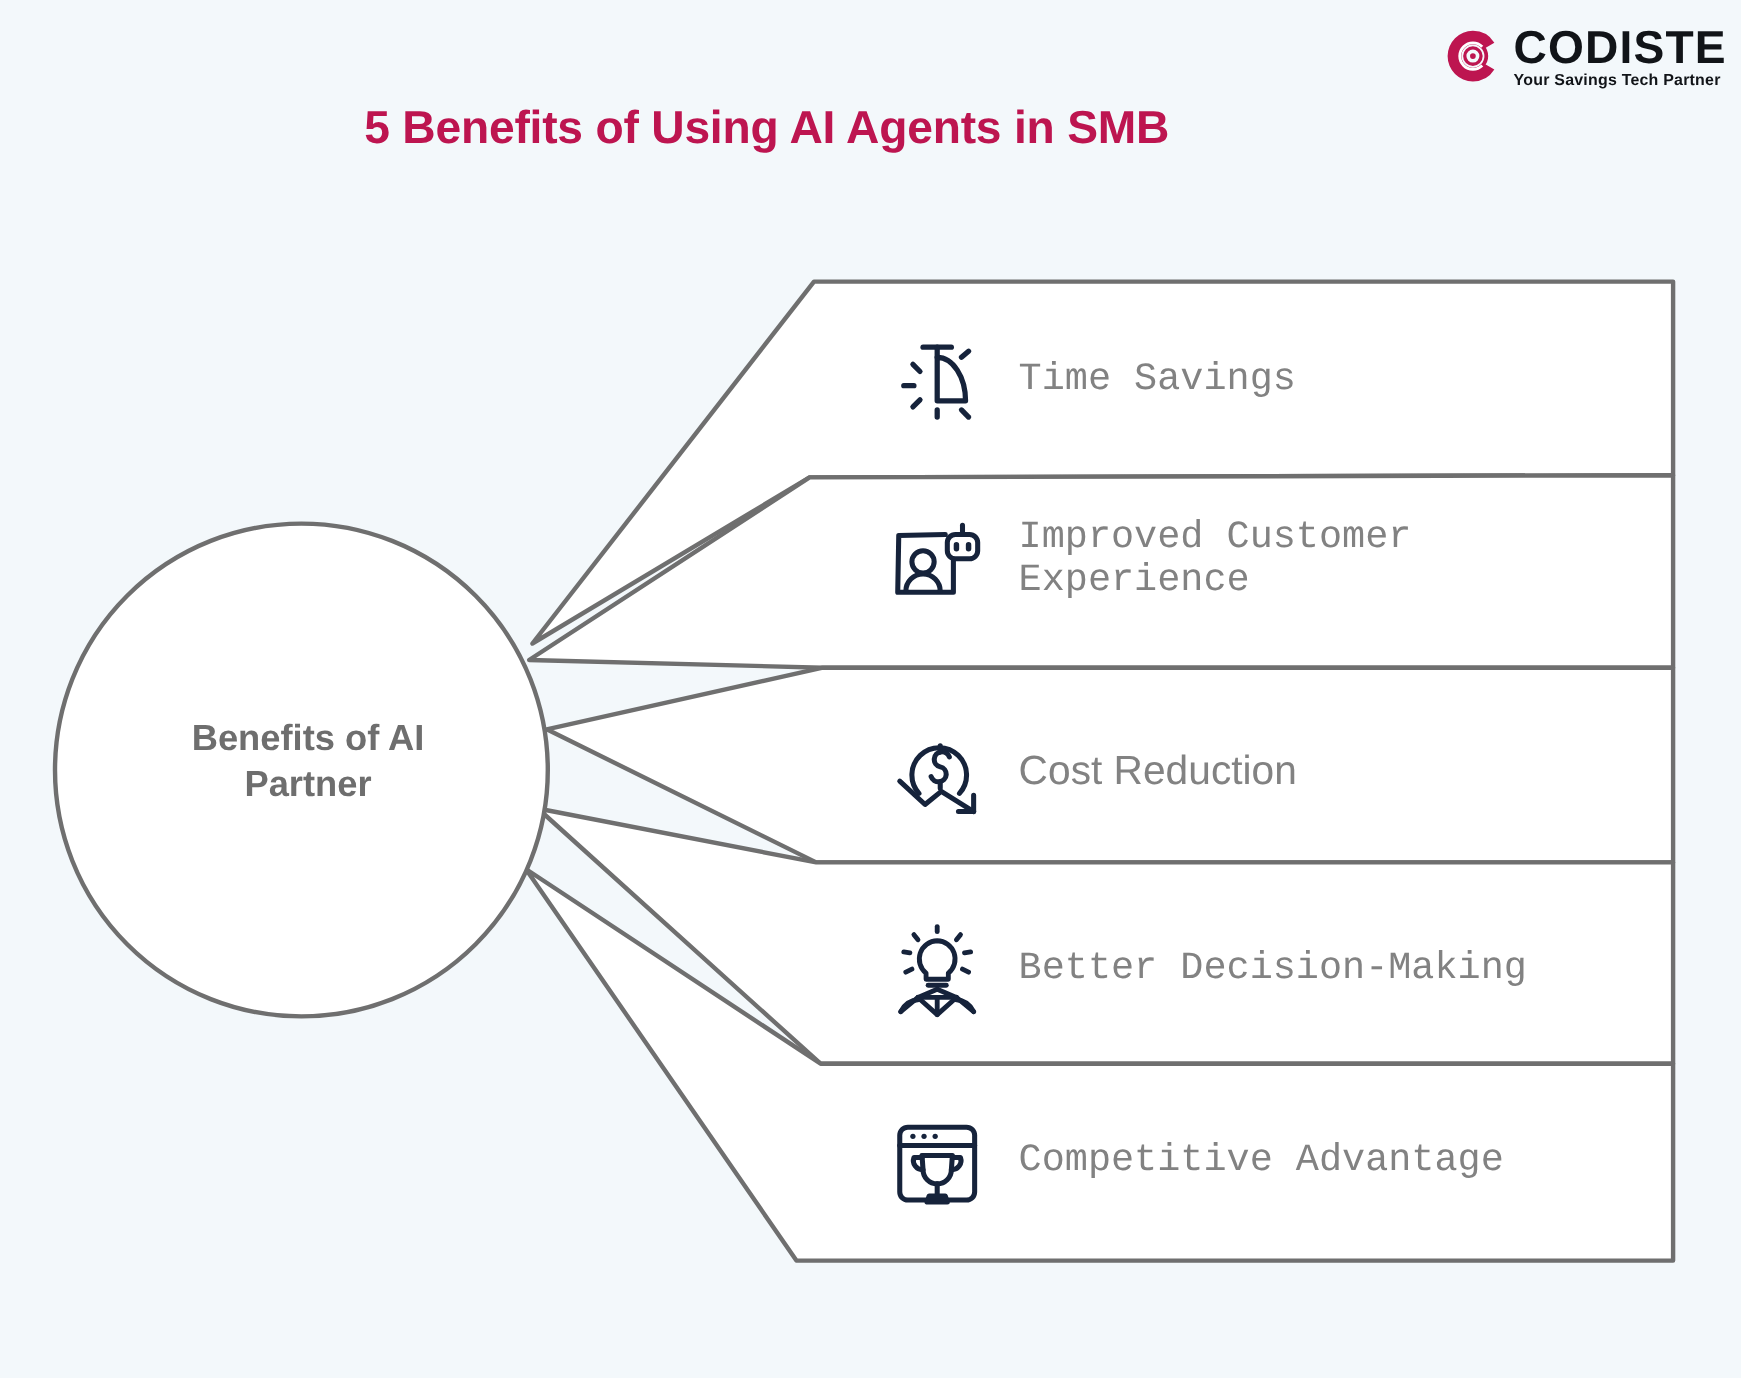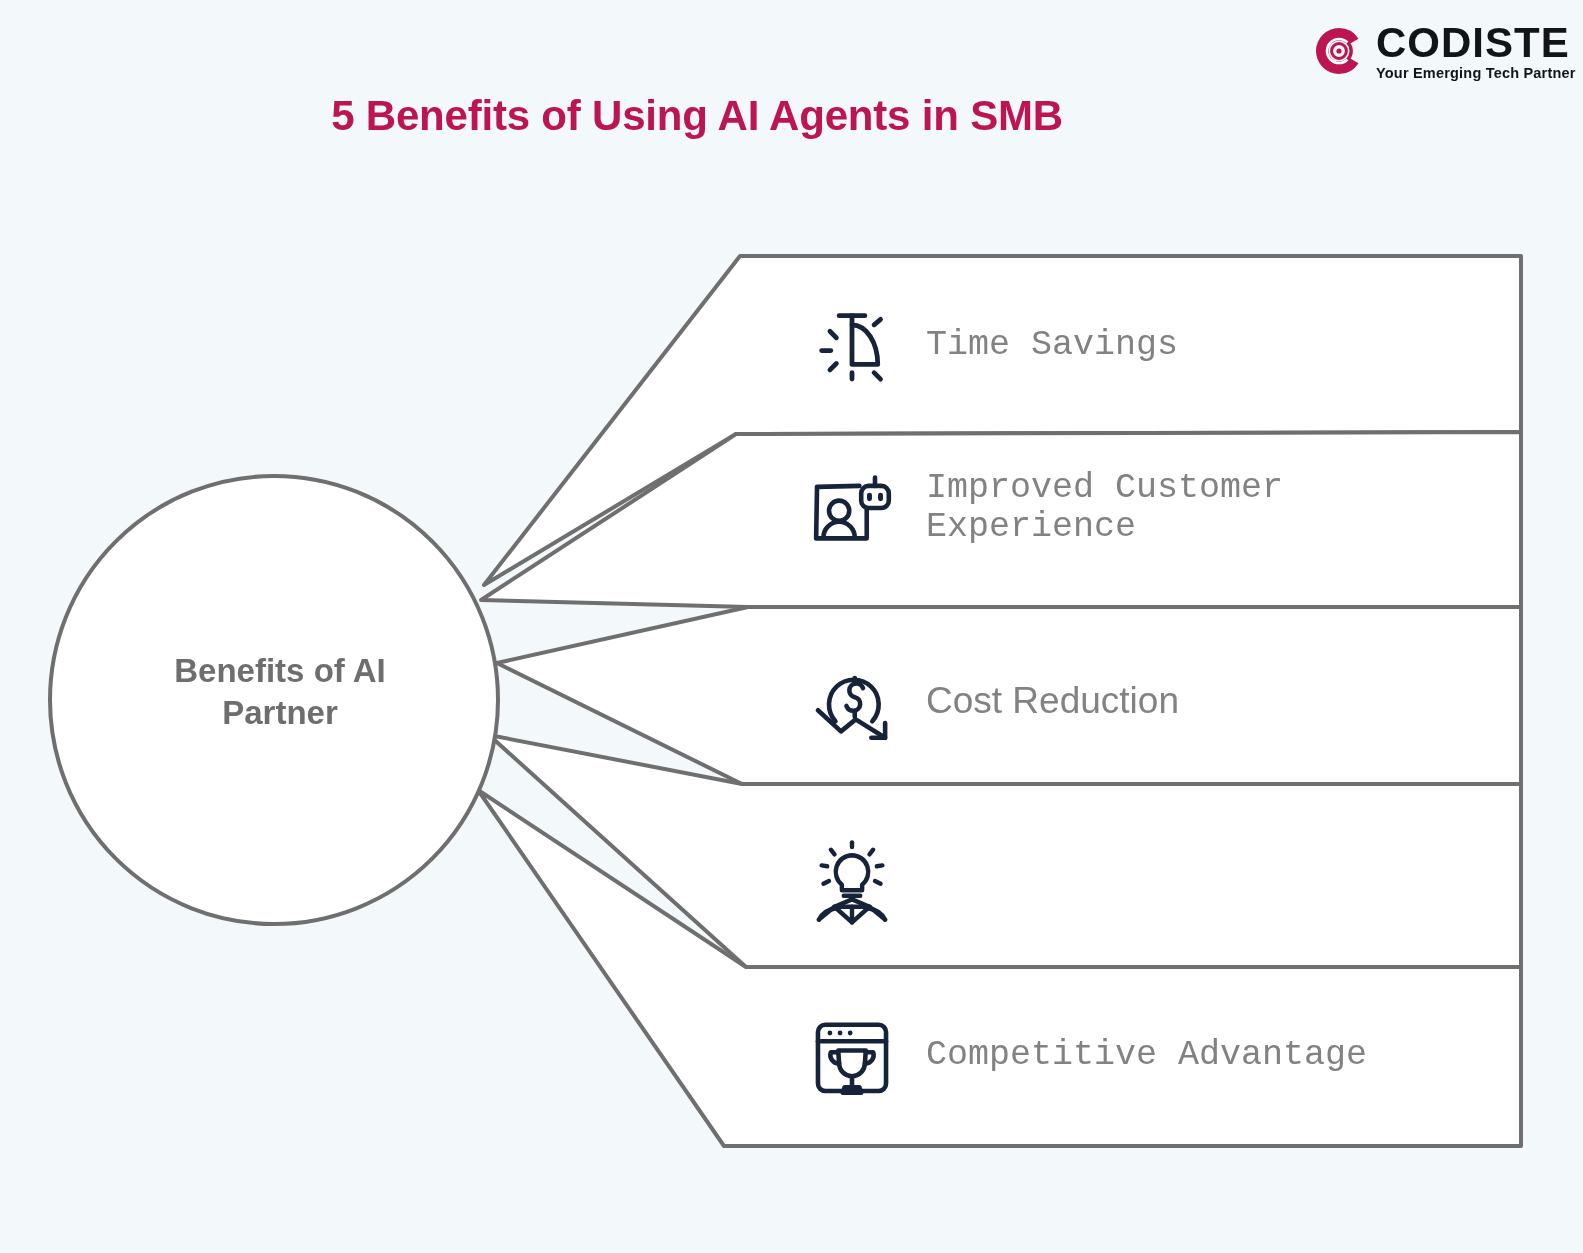--- a/index.html
+++ b/index.html
@@ -120,21 +120,21 @@
       <path d="M27 4 a23 23 0 1 0 0 46 a23 23 0 0 0 19.5 -10.8 l-8.6 -5 a13 13 0 1 1 0 -14.4 l8.6 -5 A23 23 0 0 0 27 4 Z" fill="#bd1550"></path>
 
       <circle cx="27" cy="27" r="12.2" fill="none" stroke="#bd1550" stroke-width="3.4"></circle>
 
       <path d="M35.5 18.5 a12 12 0 1 0 0 17" fill="none" stroke="#ffffff" stroke-width="2.6"></path>
       <circle cx="27" cy="27" r="7.4" fill="none" stroke="#bd1550" stroke-width="3"></circle>
       <circle cx="27" cy="27" r="2.6" fill="#bd1550"></circle>
     </svg>
     <div class="wordwrap">
       <div class="word">CODISTE</div>
-      <div class="tag">Your Emerging Tech Partner</div>
+      <div class="tag">Your Savings Tech Partner</div>
     </div>
   </div>
 
   <div id="title">5 Benefits of Using AI Agents in SMB</div>
 
   <svg id="diagram" viewBox="0 0 1583 1253">
     <g fill="#ffffff" stroke="#6f6f6f" stroke-width="4" stroke-linejoin="round" stroke-linecap="round">
 
       <path d="M484 585 L740 256 L1521 256 L1521 432 L736 434 Z"></path>
 
@@ -233,20 +233,21 @@
 
         <path d="M50 70 L31 78 L14 92"></path>
         <path d="M50 70 L69 78 L86 92"></path>
         <path d="M31 78 L50 95 L69 78"></path>
         <path d="M31 78 L69 78"></path>
         <path d="M50 78 L50 95"></path>
         <path d="M14 92 a22 22 0 0 1 18 -12"></path>
         <path d="M86 92 a22 22 0 0 0 -18 -12"></path>
       </g>
     </svg>
+    <div class="label">Better Decision-Making</div>
   </div>
 
   <div class="row" id="row-4">
     <svg class="icon" viewBox="0 0 100 100">
       <g fill="none" stroke="#16233b" stroke-width="5" stroke-linecap="round" stroke-linejoin="round">
 
         <rect x="13" y="16" width="74" height="72" rx="8"></rect>
         <path d="M13 34 L87 34"></path>
 
         <circle cx="26" cy="25" r="2.6" fill="#16233b" stroke="none"></circle>

